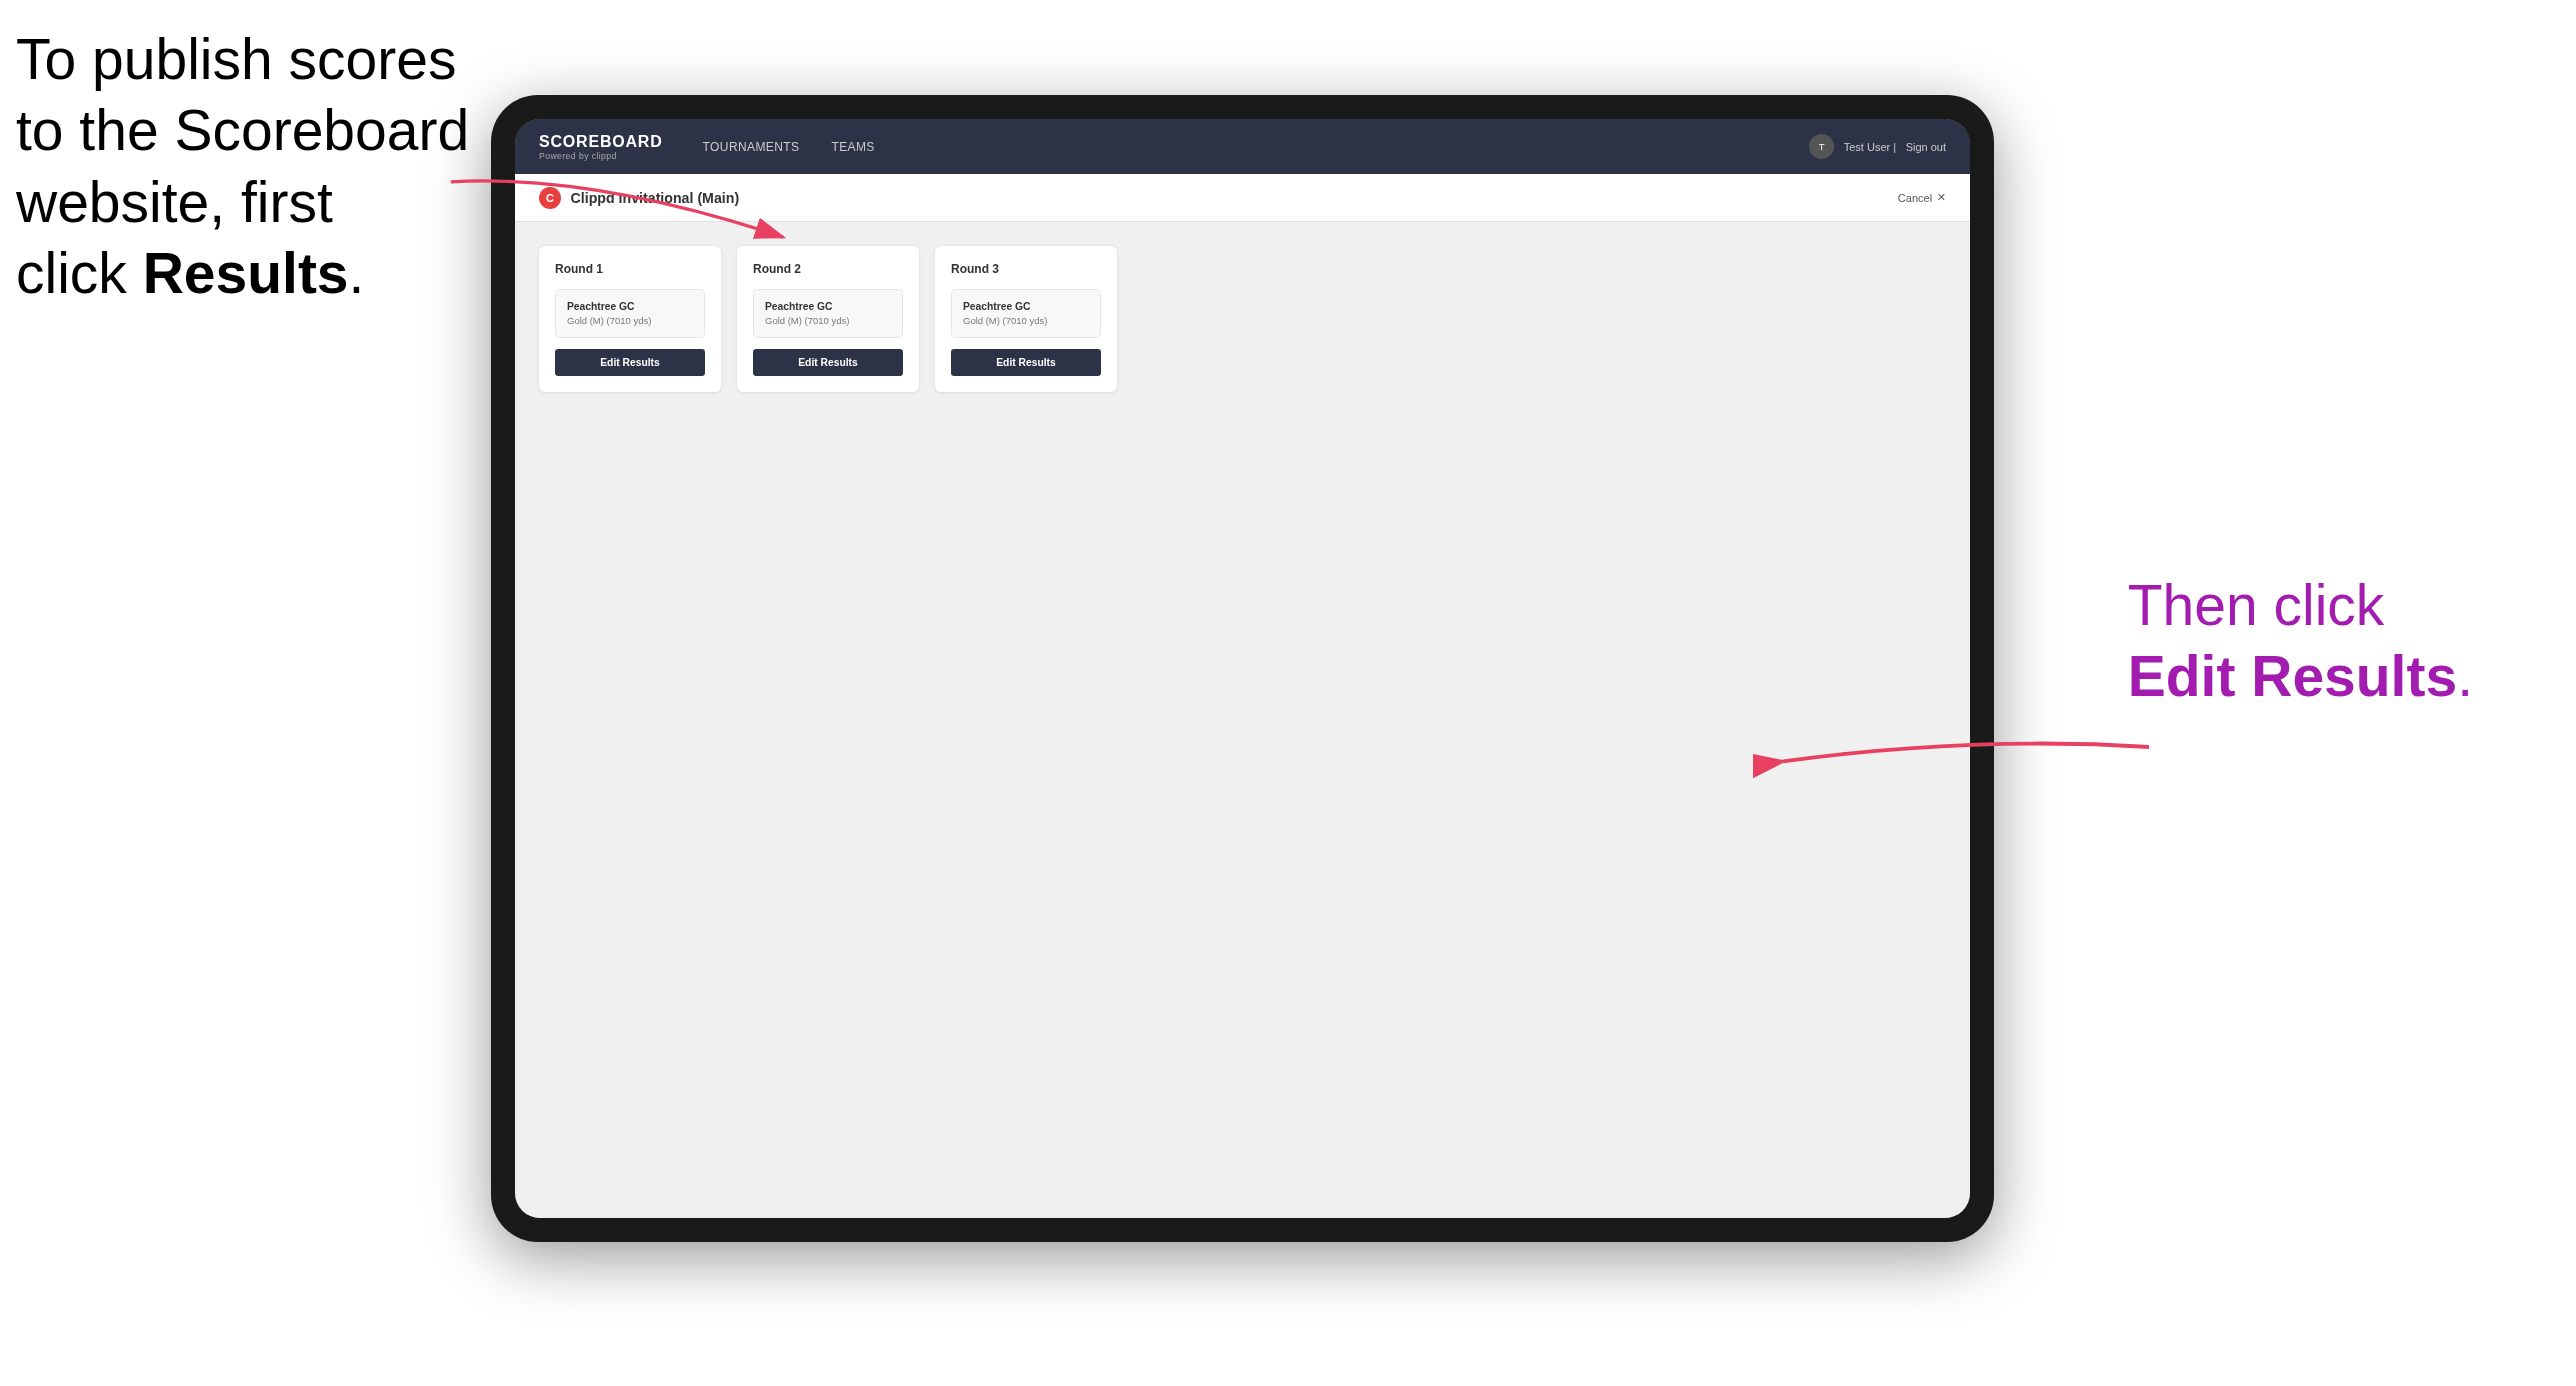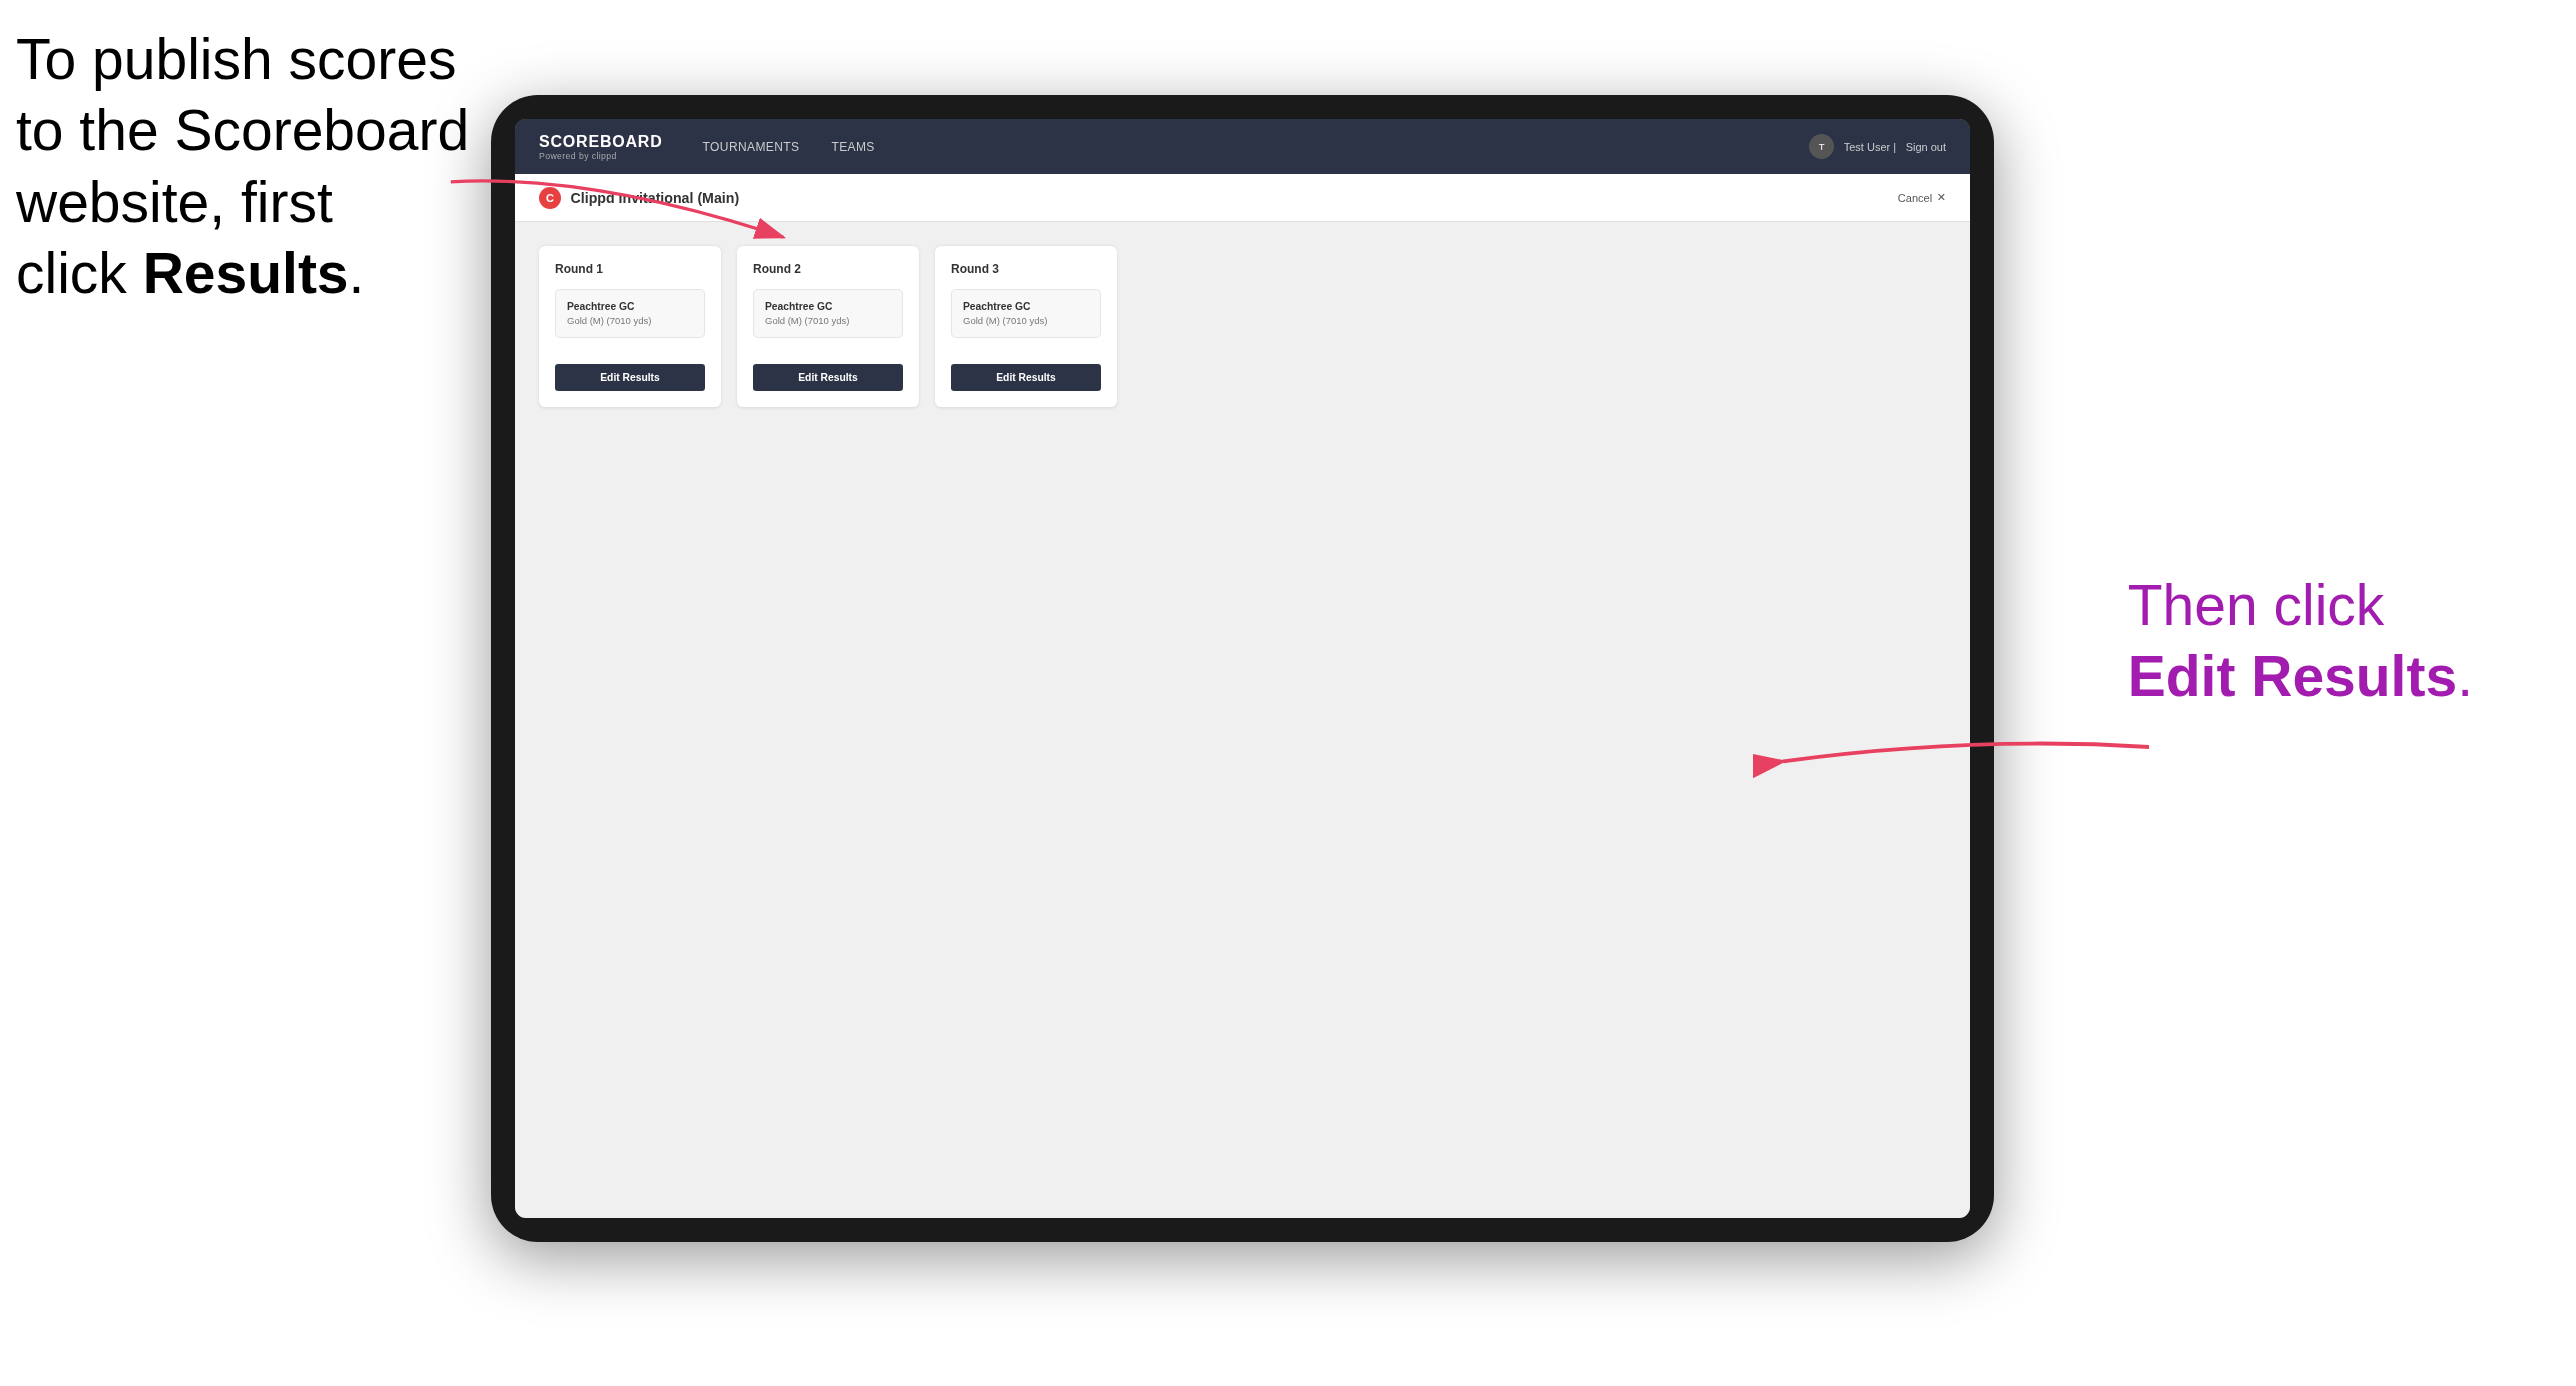--- a/index.html
+++ b/index.html
@@ -51,21 +51,21 @@
       background: #1a1a1a;
       border-radius: 47px;
       padding: 24px;
       box-shadow: 0 16px 63px rgba(0,0,0,0.4);
     }
 
     .tablet-screen {
       width: 100%;
       height: 100%;
       background: #737373;
-      border-radius: 11px;
+      border-radius: 25px;
       overflow: hidden;
       display: flex;
       flex-direction: column;
     }
 
     
     .app-navbar {
       background: #2c3347;
       display: flex;
       align-items: center;
@@ -221,21 +221,21 @@
       font-weight: 600;
       color: #333;
       margin-bottom: 12.7px;
     }
 
     .course-card {
       background: #f8f8f8;
       border: 0.8px solid #e5e5e5;
       border-radius: 4.7px;
       padding: 11px;
-      margin-bottom: 26px;
+      margin-bottom: 11px;
     }
 
     .course-name {
       font-size: 10.3px;
       font-weight: 600;
       color: #333;
       margin-bottom: 3.2px;
     }
 
     .course-details {

